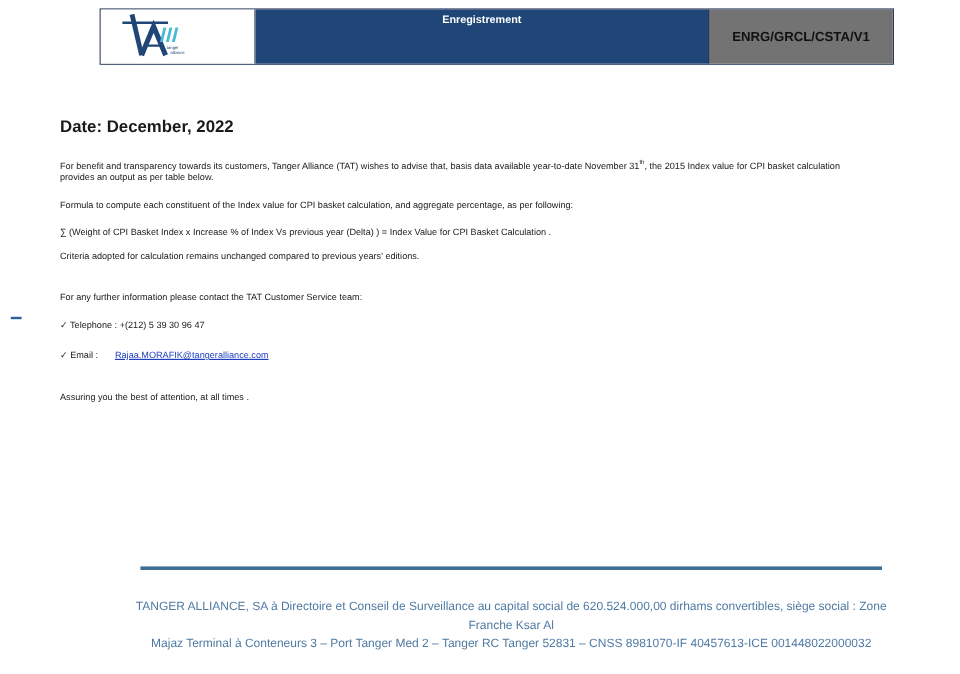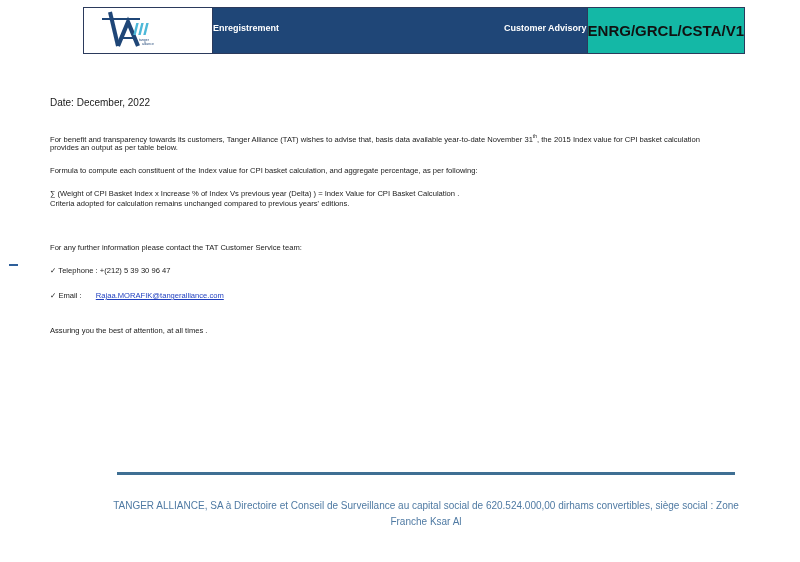--- a/index.html
+++ b/index.html
@@ -6,30 +6,30 @@
   body {
     width: 800px; height: 562px; background: #ffffff; position: relative; overflow: hidden;
     font-family: "Liberation Sans", sans-serif; color: #1a1a1a;
   }
   .header {
     position: absolute; left: 83px; top: 7px; width: 662px; height: 47px;
     border: 1px solid #2b3a5c; display: flex; box-sizing: border-box;
   }
   .logo-cell { width: 128px; background: #fff; border-right: 1px solid #2b3a5c; position: relative; }
   .title-cell {
-    width: 377px; background: #1f4677; color: #ffffff; display: flex; flex-direction: row;
+    width: 377px; background: #1f4677; color: #ffffff; display: flex; flex-direction: column;
     align-items: center; justify-content: space-between; padding: 3px 0 9px 0; box-sizing: border-box;
     font-weight: bold; font-size: 9px; gap: 36px;
   }
   .code-cell {
-    flex: 1; background: #14b8a6; border-left: 1px solid #2b3a5c; display: flex; align-items: center;
-    justify-content: center; font-weight: bold; font-size: 15px; color: #111;
+    flex: 1; background: #737373; border-left: 1px solid #2b3a5c; display: flex; align-items: center;
+    justify-content: center; font-weight: bold; font-size: 11px; color: #111;
   }
   .content { position: absolute; left: 50px; top: 96px; width: 720px; font-size: 7.6px; line-height: 1.35; }
-  .content .date, .content .subject { font-weight: normal; font-size: 10px; line-height: 1.3; }
+  .content .date, .content .subject { font-weight: bold; font-size: 14px; line-height: 1.3; }
   .p { position: absolute; left: 50px; font-size: 7.6px; color: #1a1a1a; white-space: nowrap; }
   .link { color: #1f3fbf; text-decoration: underline; margin-left: 12px; }
   .side-mark { position: absolute; left: 9px; top: 264px; width: 9px; height: 1.5px; background: #2e5f9a; }
   .footer-rule { position: absolute; left: 117px; top: 472px; width: 618px; height: 3px; background: #3f6f93; }
   .footer-text {
     position: absolute; left: 100px; top: 498px; width: 652px; text-align: center; font-size: 10px;
     color: #4f7aa3; line-height: 1.55;
   }
 </style>
 </head>
@@ -64,28 +64,29 @@
   <div class="date">Date: December, 2022</div>
 </div>
 
 <div class="p" style="top:133px;">
   <span>For benefit and transparency towards its customers, Tanger Alliance (TAT) wishes to advise that, basis data available year-to-date November 31</span><sup style="font-size:5px;">th</sup><span>, the 2015 Index value for CPI basket calculation</span>
 </div>
 <div class="p" style="top:143px;">provides an output as per table below.</div>
 
 <div class="p" style="top:166px;">Formula to compute each constituent of the Index value for CPI basket calculation, and aggregate percentage, as per following:</div>
 <div class="p" style="top:189px;">∑ (Weight of CPI Basket Index  x  Increase % of Index Vs previous year (Delta) ) = Index Value for CPI Basket Calculation .</div>
-<div class="p" style="top:199px;text-align:right;">Criteria adopted for calculation remains unchanged compared to previous years' editions.</div>
+<div class="p" style="top:209px;text-align:right;">Criteria adopted for calculation remains unchanged compared to previous years' editions.</div>
 
 <div class="p" style="top:243px;">For any further information please contact the TAT Customer Service team:</div>
 <div class="side-mark"></div>
 <div class="p" style="top:266px;">
   <span>✓ Telephone : </span><span>+(212) 5 39 30 96 47</span>
 </div>
 <div class="p" style="top:291px;">
   <span>✓ Email : </span><span class="link">Rajaa.MORAFIK@tangeralliance.com</span>
 </div>
 <div class="p" style="top:326px;">Assuring you the best of attention, at all times .</div>
 
 <div class="footer-rule"></div>
 <div class="footer-text">
   <div>TANGER ALLIANCE, SA à Directoire et Conseil de Surveillance au capital social de 620.524.000,00 dirhams convertibles, siège social : Zone Franche Ksar Al</div>
+  <div>Majaz Terminal à Conteneurs 3 – Port Tanger Med 2 – Tanger RC Tanger 52831 – CNSS 8981070-IF 40457613-ICE 001448022000032</div>
 </div>
 
 </body></html>

